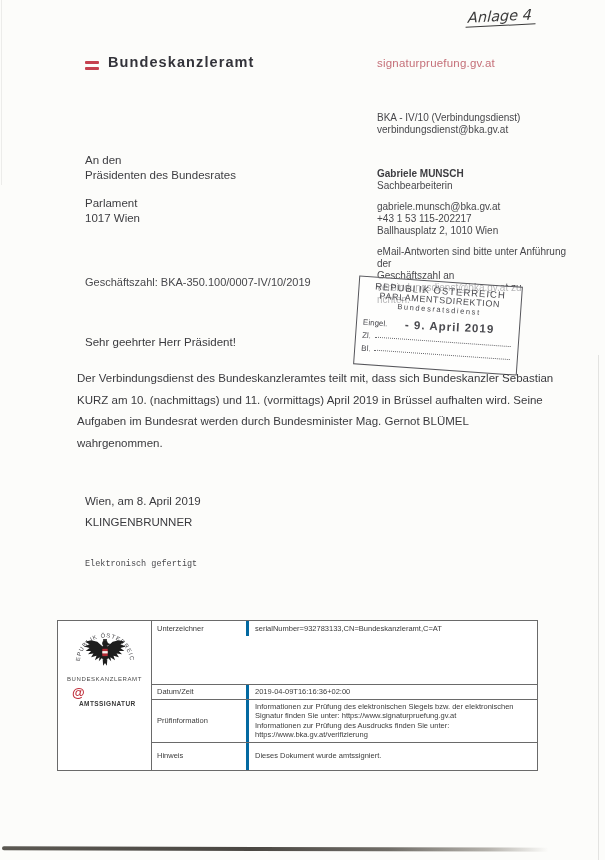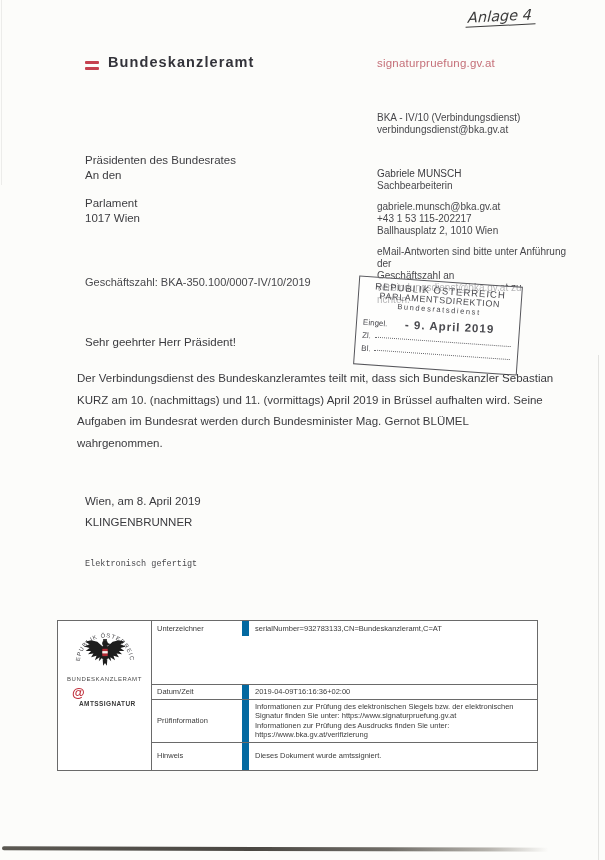--- a/index.html
+++ b/index.html
@@ -41,21 +41,21 @@
     position: absolute; left: 377px; top: 57px;
     font-size: 11.5px; color: #c57079; letter-spacing: 0.2px;
   }
 
   
   .contact {
     position: absolute; left: 377px; top: 112px; width: 205px;
     font-size: 10px; line-height: 12px; color: #47474b;
   }
   .contact .grp { margin-bottom: 9px; }
-  .contact .bold { font-weight: 400; color: #3c3c40; margin-top: 32px; }
+  .contact .bold { font-weight: 700; color: #3c3c40; margin-top: 32px; }
   .pre { white-space: pre-line; }
 
   
   .recipient {
     position: absolute; left: 85px; top: 153px;
     font-size: 11.5px; line-height: 15px; color: #3d3d41;
   }
   .recipient .gap { height: 13px; }
 
   .reference {
@@ -110,21 +110,21 @@
   }
   .seal-org { font-size: 6px; letter-spacing: 0.6px; color: #4a4a4a; margin-top: 0px; }
   .seal-sig { align-self: flex-start; margin: 5px 0 0 12px; display: flex; flex-direction: column; }
   .seal-at { color: #c0303c; font-size: 13px; font-weight: 700; line-height: 12px; }
   .seal-label { font-size: 6.5px; font-weight: 700; letter-spacing: 0.4px; color: #3a3a3a; margin: 1px 0 0 7px; }
 
   .sig-table { flex: 1; display: flex; flex-direction: column; font-size: 7.5px; line-height: 9.5px; }
   .sig-row { display: flex; align-items: center; border-top: 1px solid #6a6a6a; }
   .sig-row:first-child { border-top: none; }
   .sig-label { width: 97px; flex: 0 0 97px; align-self: stretch; display: flex; align-items: center;
-               border-right: 7px solid #0369a1; padding: 2px 5px; }
+               border-right: 3px solid #0369a1; padding: 2px 5px; }
   .sig-value { flex: 1; padding: 2px 6px; white-space: pre-line; }
   .row-h1 { min-height: 15px; }
   .row-h2 { min-height: 14px; margin-top: 48px; }
   .row-h3 { min-height: 41px; }
   .row-h4 { min-height: 28px; }
 
   
   .scan-edge-bottom {
     position: absolute; left: 2px; top: 847px; width: 552px; height: 3.5px;
     background: linear-gradient(to right, #5b5852 0%, #4a4742 45%, #706d67 70%, #b5b2ac 88%, rgba(200,198,192,0) 99%);
@@ -161,22 +161,22 @@
       <div>gabriele.munsch@bka.gv.at</div>
       <div>+43 1 53 115-202217</div>
       <div>Ballhausplatz 2, 1010 Wien</div>
     </div>
     <div class="grp pre">eMail-Antworten sind bitte unter Anführung der
 Geschäftszahl an verbindungsdienst@bka.gv.at zu
 richten.</div>
   </div>
 
   <div class="recipient">
+    <div>An den</div>
     <div>Präsidenten des Bundesrates</div>
-    <div>An den</div>
     <div class="gap"></div>
     <div>Parlament</div>
     <div>1017 Wien</div>
   </div>
 
   <div class="reference">Geschäftszahl: BKA-350.100/0007-IV/10/2019</div>
 
   <div class="stamp">
     <div class="l1">REPUBLIK ÖSTERREICH</div>
     <div class="l2">PARLAMENTSDIREKTION</div>

